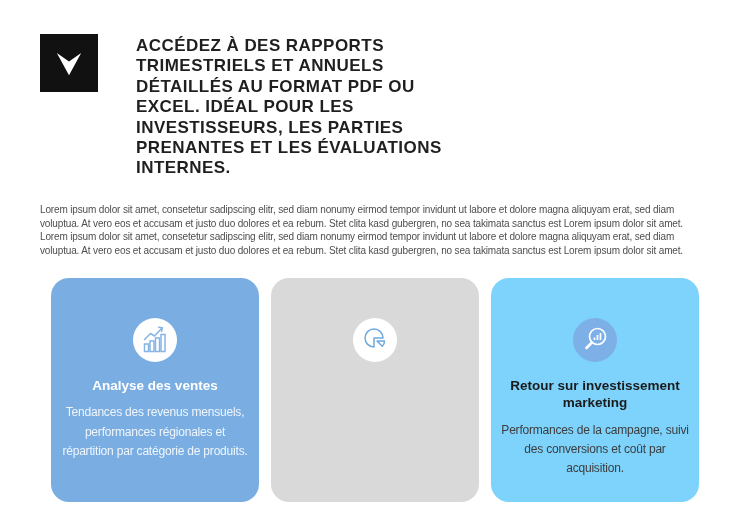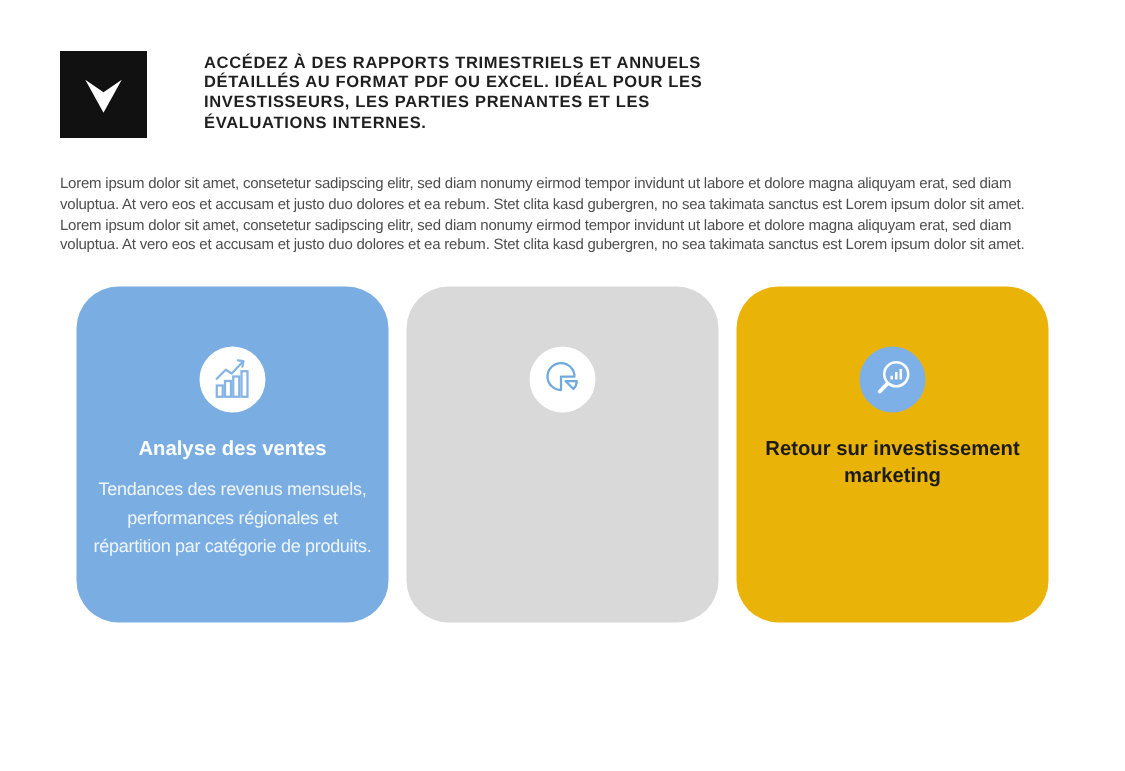--- a/index.html
+++ b/index.html
@@ -18,21 +18,21 @@
     background: #111111;
     display: flex; align-items: center; justify-content: center;
     flex: 0 0 auto;
     margin-top: 2px;
   }
   .logo svg { width: 38px; height: 38px; display: block; }
   .heading {
     margin-left: 38px;
     width: 338px;
     padding-top: 4px;
-    font-size: 11px;
+    font-size: 17px;
     font-weight: bold;
     line-height: 1.2;
     letter-spacing: 0.45px;
     color: #1f1f1f;
     text-transform: uppercase;
   }
 
   
   .intro {
     margin-top: 24px;
@@ -45,28 +45,28 @@
 
   
   .cards {
     margin-top: 20px;
     display: flex;
     justify-content: center;
     gap: 12px;
   }
   .card {
     width: 208px; height: 224px;
-    border-radius: 28px;
+    border-radius: 18px;
     display: flex; flex-direction: column; align-items: center;
     text-align: center;
     padding: 40px 9px 0 9px;
   }
   .card-blue  { background: #7aaee3; }
   .card-gray  { background: #d9d9d9; }
-  .card-light { background: #eab308; }
+  .card-light { background: #7dd3fc; }
 
   .icon-circle {
     width: 44px; height: 44px; border-radius: 50%;
     display: flex; align-items: center; justify-content: center;
     flex: 0 0 auto;
   }
   .card-blue .icon-circle, .card-gray .icon-circle { background: #ffffff; }
   .card-light .icon-circle { background: #7db0e7; }
   .icon-circle svg { width: 44px; height: 44px; display: block; }
 
@@ -134,16 +134,17 @@
       <div class="icon-circle">
         <svg viewBox="0 0 44 44" aria-hidden="true" fill="none" stroke="#ffffff" stroke-width="1.7">
           <circle cx="24.5" cy="18.5" r="8"></circle>
           <line x1="18.7" y1="24.7" x2="13.5" y2="30" stroke-width="2.6" stroke-linecap="round"></line>
           <line x1="21.5" y1="22" x2="21.5" y2="19.5"></line>
           <line x1="24.5" y1="22" x2="24.5" y2="17"></line>
           <line x1="27.5" y1="22" x2="27.5" y2="15"></line>
         </svg>
       </div>
       <div class="card-title">Retour sur investissement marketing</div>
+      <div class="card-desc">Performances de la campagne, suivi des conversions et coût par acquisition.</div>
     </div>
 
   </div>
 </div>
 
 </body></html>

